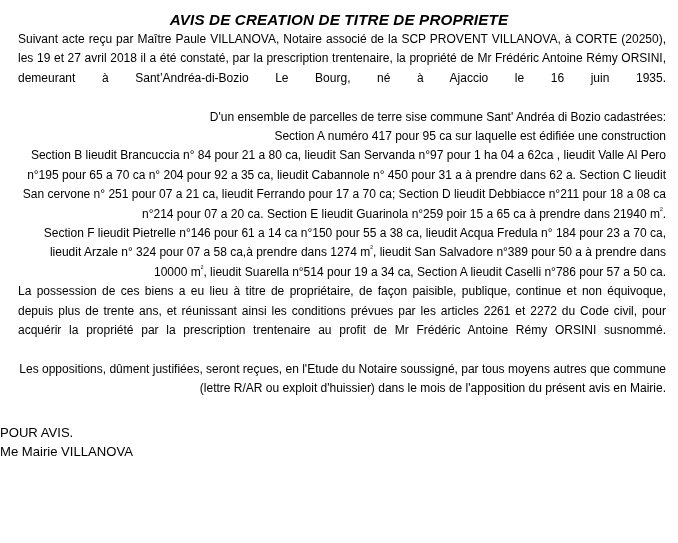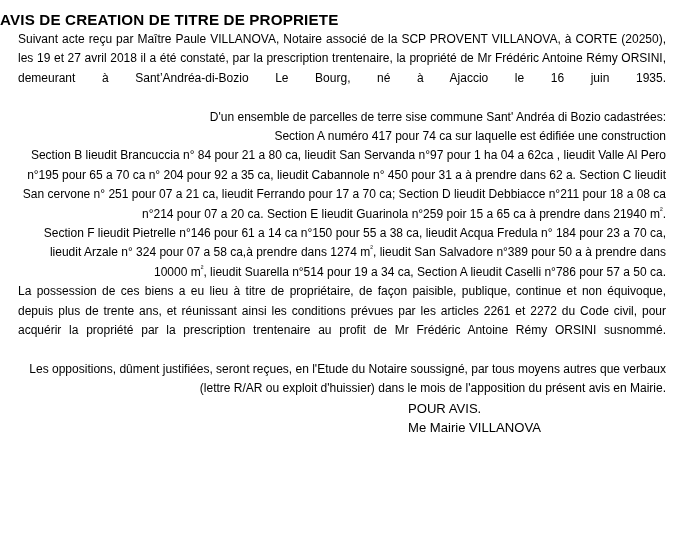--- a/index.html
+++ b/index.html
@@ -18,25 +18,27 @@
 
   #page {
     width: 678px;
     height: 543px;
     position: relative;
     box-sizing: border-box;
   }
 
   
   .title-block {
+    text-align: center;
     font-weight: bold;
     font-size: 15.2px;
     line-height: 20px;
     letter-spacing: 0.15px;
     padding-top: 10px;
+    font-style: italic;
   }
   .title-line { display: block; white-space: nowrap; }
 
   
   .body-area {
     margin-top: 0;
     padding-left: 18px;
     padding-right: 12px;
     font-size: 12px;
     line-height: 19.4px;
@@ -61,50 +63,50 @@
   }
 
   sup.sq {
     font-size: 0.68em;
     vertical-align: super;
     line-height: 0;
   }
 
   
   .signature {
-    padding-left: 408px;
+    margin-top: 24px;
     font-size: 13.1px;
     line-height: 19.4px;
   }
   .sig-line { display: block; }
 </style>
 </head>
 <body>
 
 <div id="page">
 
   <div class="title-block">
     <span class="title-line">AVIS DE CREATION DE TITRE DE PROPRIETE</span>
   </div>
 
   <div class="body-area">
 
     <p class="para justify">Suivant acte reçu par Maître Paule VILLANOVA, Notaire associé de la SCP PROVENT VILLANOVA, à CORTE (20250), les 19 et 27 avril 2018 il a été constaté, par la prescription trentenaire, la propriété de Mr Frédéric Antoine Rémy ORSINI, demeurant à Sant’Andréa-di-Bozio Le Bourg, né à Ajaccio le 16 juin 1935.</p>
 
     <p class="para left">D'un ensemble de parcelles de terre sise commune Sant' Andréa di Bozio cadastrées:</p>
 
-    <p class="para left">Section A numéro 417 pour 74 ca sur laquelle est édifiée une construction</p>
+    <p class="para left">Section A numéro 417 pour 95 ca sur laquelle est édifiée une construction</p>
 
     <p class="para left"><span>Section B lieudit Brancuccia n° 84 pour 21 a 80 ca, lieudit San Servanda n°97 pour 1 ha 04 a 62ca , lieudit Valle Al Pero n°195 pour 65 a 70 ca  n° 204 pour 92 a 35 ca, lieudit Cabannole n° 450 pour 31 a à prendre dans 62 a. Section C lieudit San cervone n° 251 pour 07 a 21 ca, lieudit Ferrando pour 17 a 70 ca; Section D lieudit Debbiacce n°211 pour 18 a 08 ca n°214 pour 07 a 20 ca. Section E lieudit Guarinola  n°259 poir 15 a 65 ca à prendre dans 21940 m</span><sup class="sq">²</sup><span>.</span></p>
 
     <p class="para left"><span>Section F lieudit Pietrelle n°146 pour 61 a 14 ca n°150 pour 55 a 38 ca, lieudit Acqua Fredula n° 184 pour 23 a 70 ca, lieudit Arzale n° 324 pour 07 a 58 ca,à prendre dans 1274 m</span><sup class="sq">²</sup><span>, lieudit San Salvadore n°389 pour 50 a à prendre dans 10000 m</span><sup class="sq">²</sup><span>, lieudit Suarella n°514 pour 19 a 34 ca, Section A  lieudit Caselli n°786 pour 57 a 50 ca.</span></p>
 
     <p class="para justify">La possession de ces biens a eu lieu à titre de propriétaire, de façon paisible, publique, continue et non équivoque, depuis plus de trente ans, et réunissant ainsi les conditions prévues par les articles 2261 et 2272 du Code civil, pour acquérir la propriété par la prescription trentenaire au profit de Mr Frédéric Antoine Rémy ORSINI susnommé.</p>
 
-    <p class="para left">Les oppositions, dûment justifiées, seront reçues, en l'Etude du Notaire soussigné, par tous moyens autres que verbaux (lettre R/AR ou exploit d'huissier) dans le mois de l'apposition du présent avis en Mairie.</p>
+    <p class="para left">Les oppositions, dûment justifiées, seront reçues, en l'Etude du Notaire soussigné, par tous moyens autres que commune (lettre R/AR ou exploit d'huissier) dans le mois de l'apposition du présent avis en Mairie.</p>
 
   </div>
 
   <div class="signature">
     <span class="sig-line">POUR AVIS.</span>
     <span class="sig-line">Me Mairie VILLANOVA</span>
   </div>
 
 </div>
 

